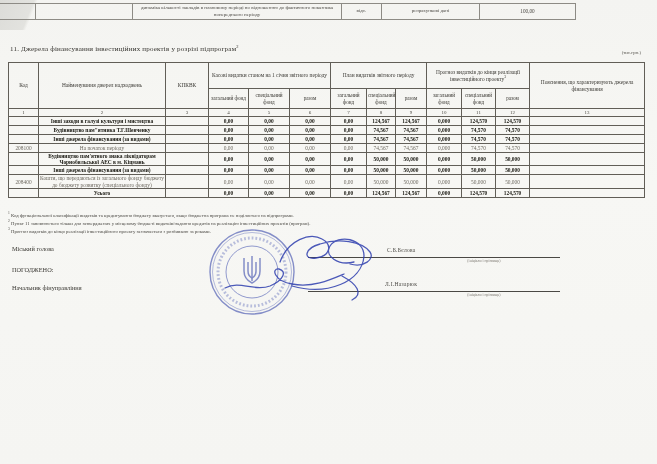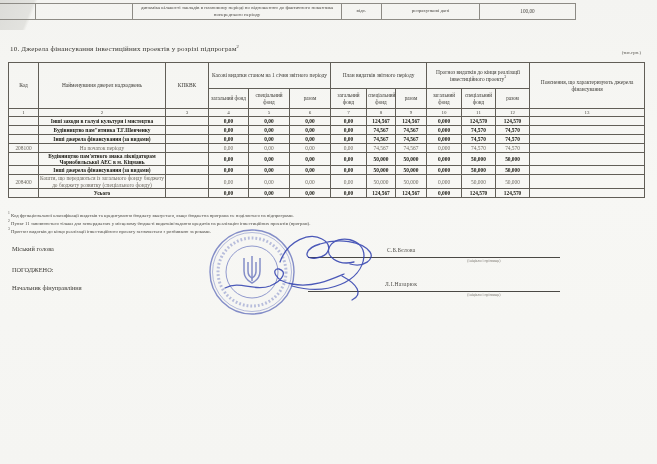--- a/index.html
+++ b/index.html
@@ -65,21 +65,21 @@
         <td></td>
         <td></td>
         <td>динаміка кількості закладів в плановому періоді по відношенню до фактичного показника попереднього періоду</td>
         <td>відс.</td>
         <td>розрахункові дані</td>
         <td class="val">100,00</td>
       </tr>
     </tbody>
   </table>
 
-  <div class="title"><span>10. Джерела фінансування інвестиційних проектів у розрізі підпрограм</span><sup>2</sup></div>
+  <div class="title"><span>11. Джерела фінансування інвестиційних проектів у розрізі підпрограм</span><sup>2</sup></div>
   <div class="units">(тис.грн.)</div>
 
   <table class="main">
     <colgroup>
       <col style="width:30px">
         <col style="width:127px">
         <col style="width:43px">
       <col style="width:40px">
         <col style="width:41px">
         <col style="width:41px">

